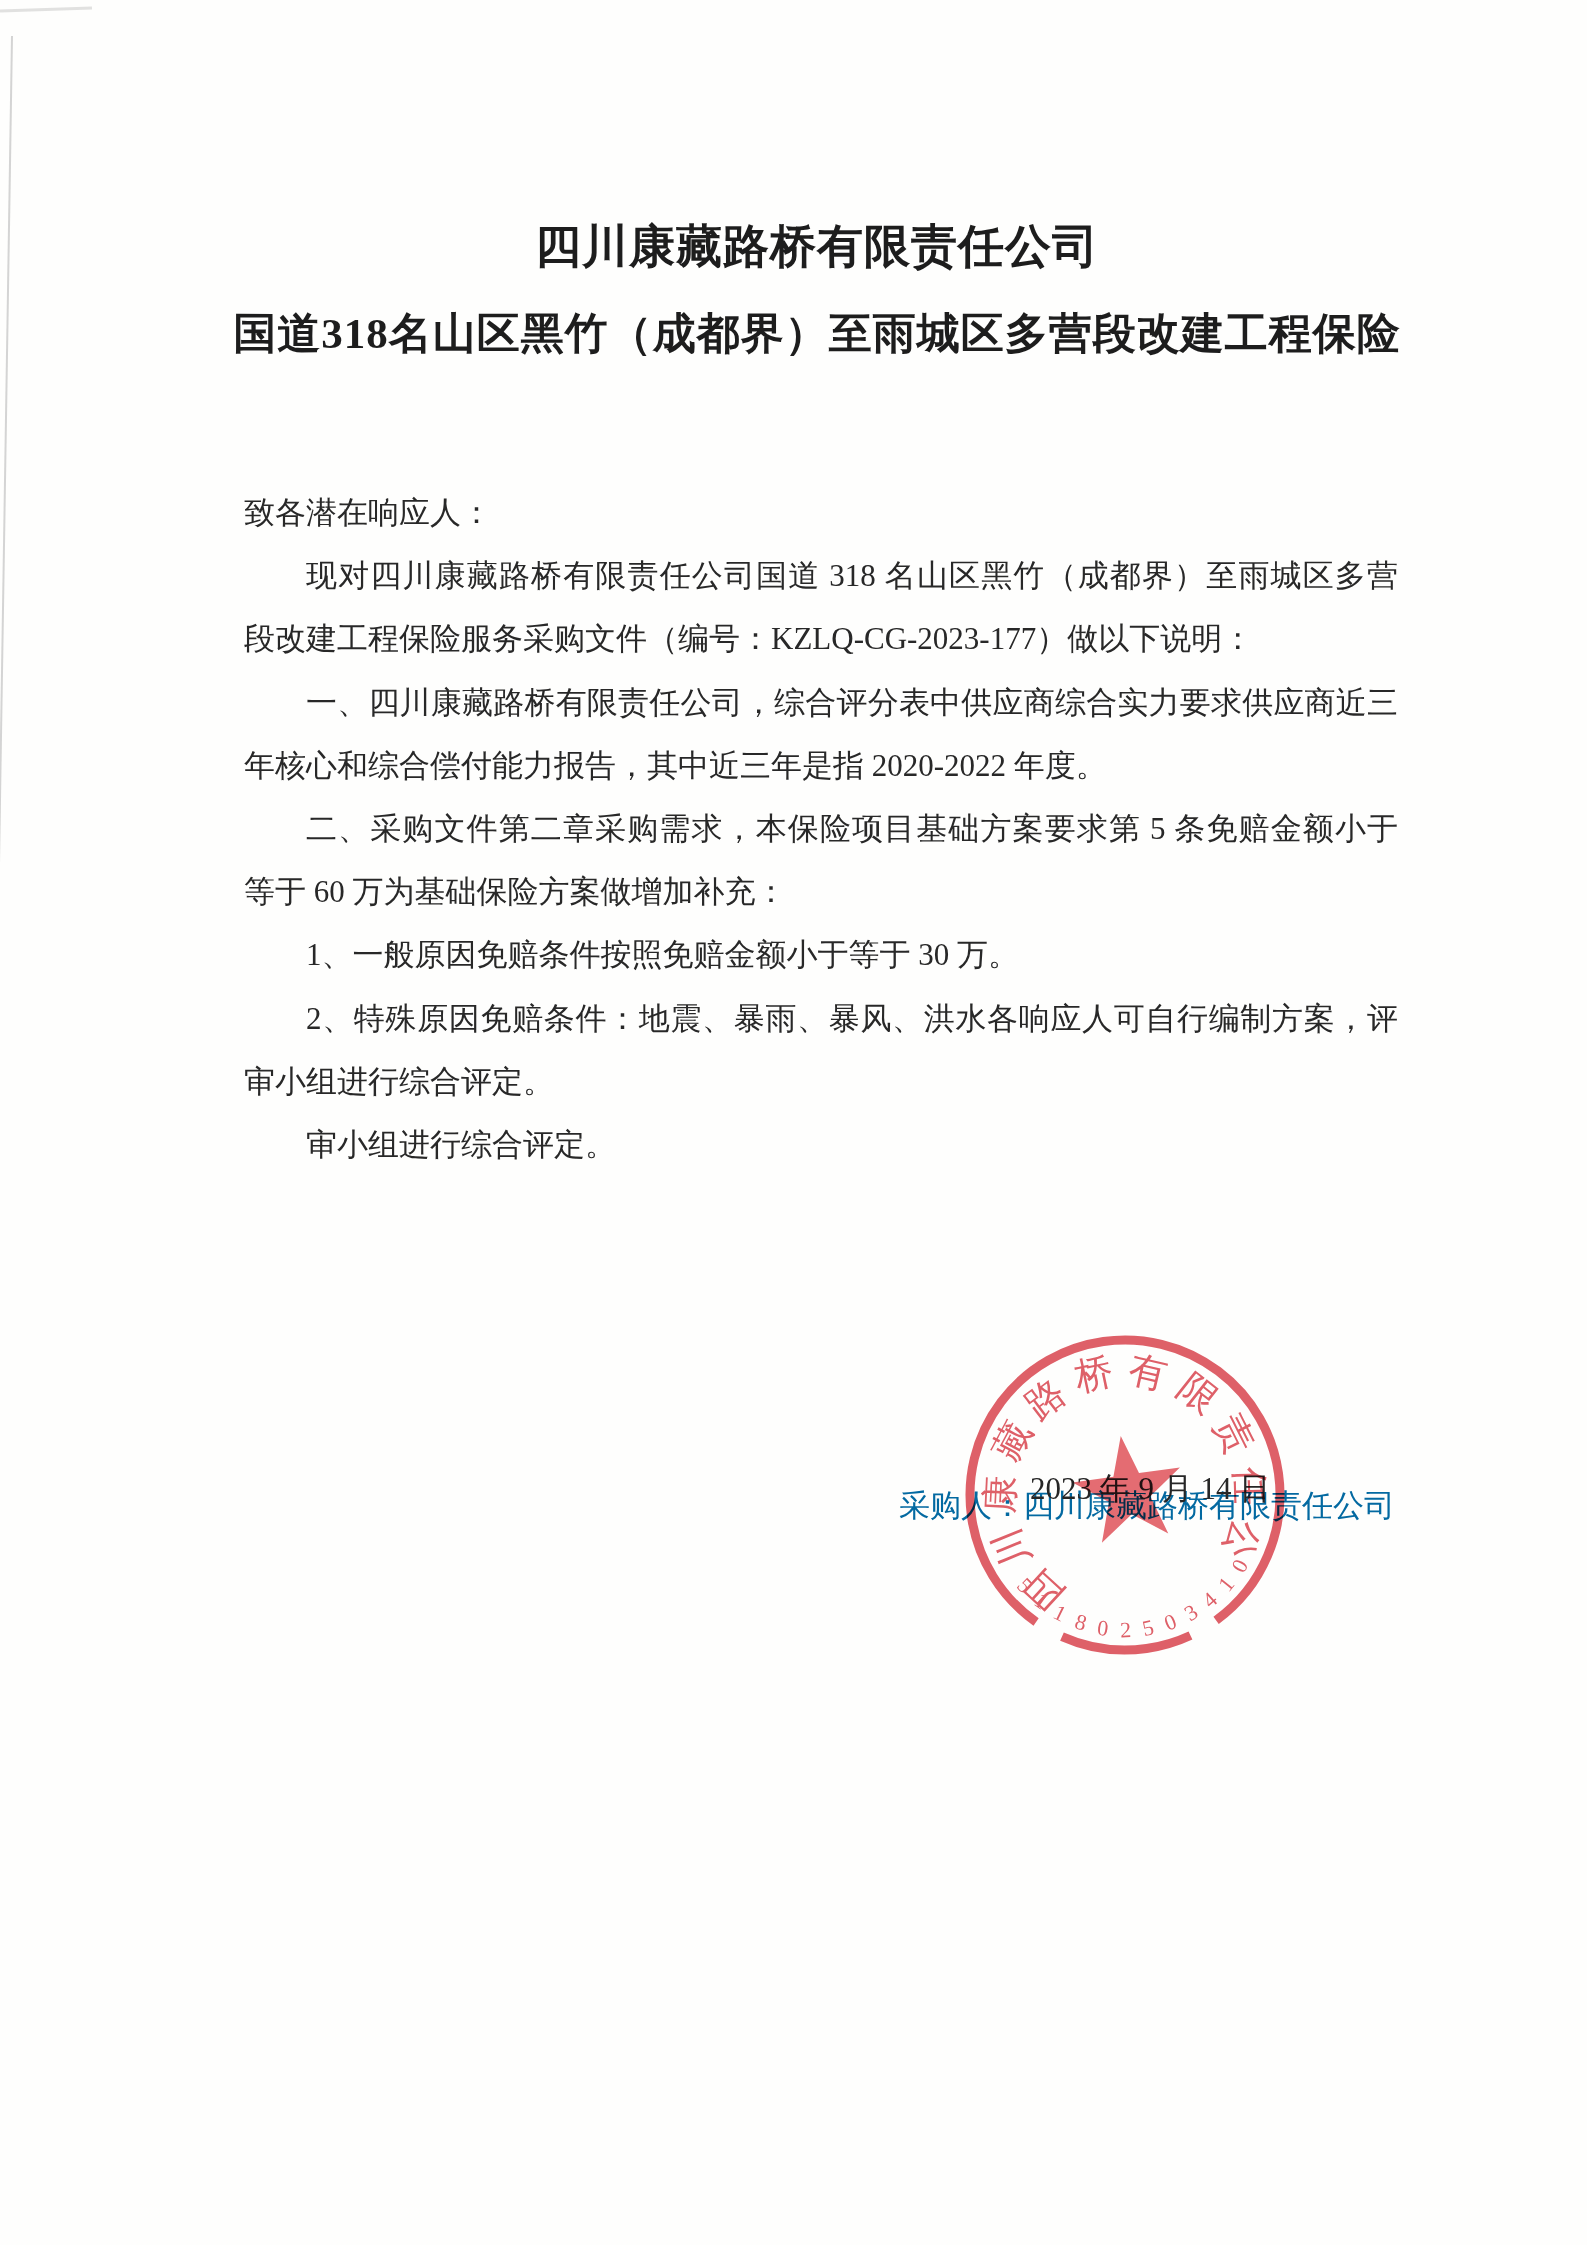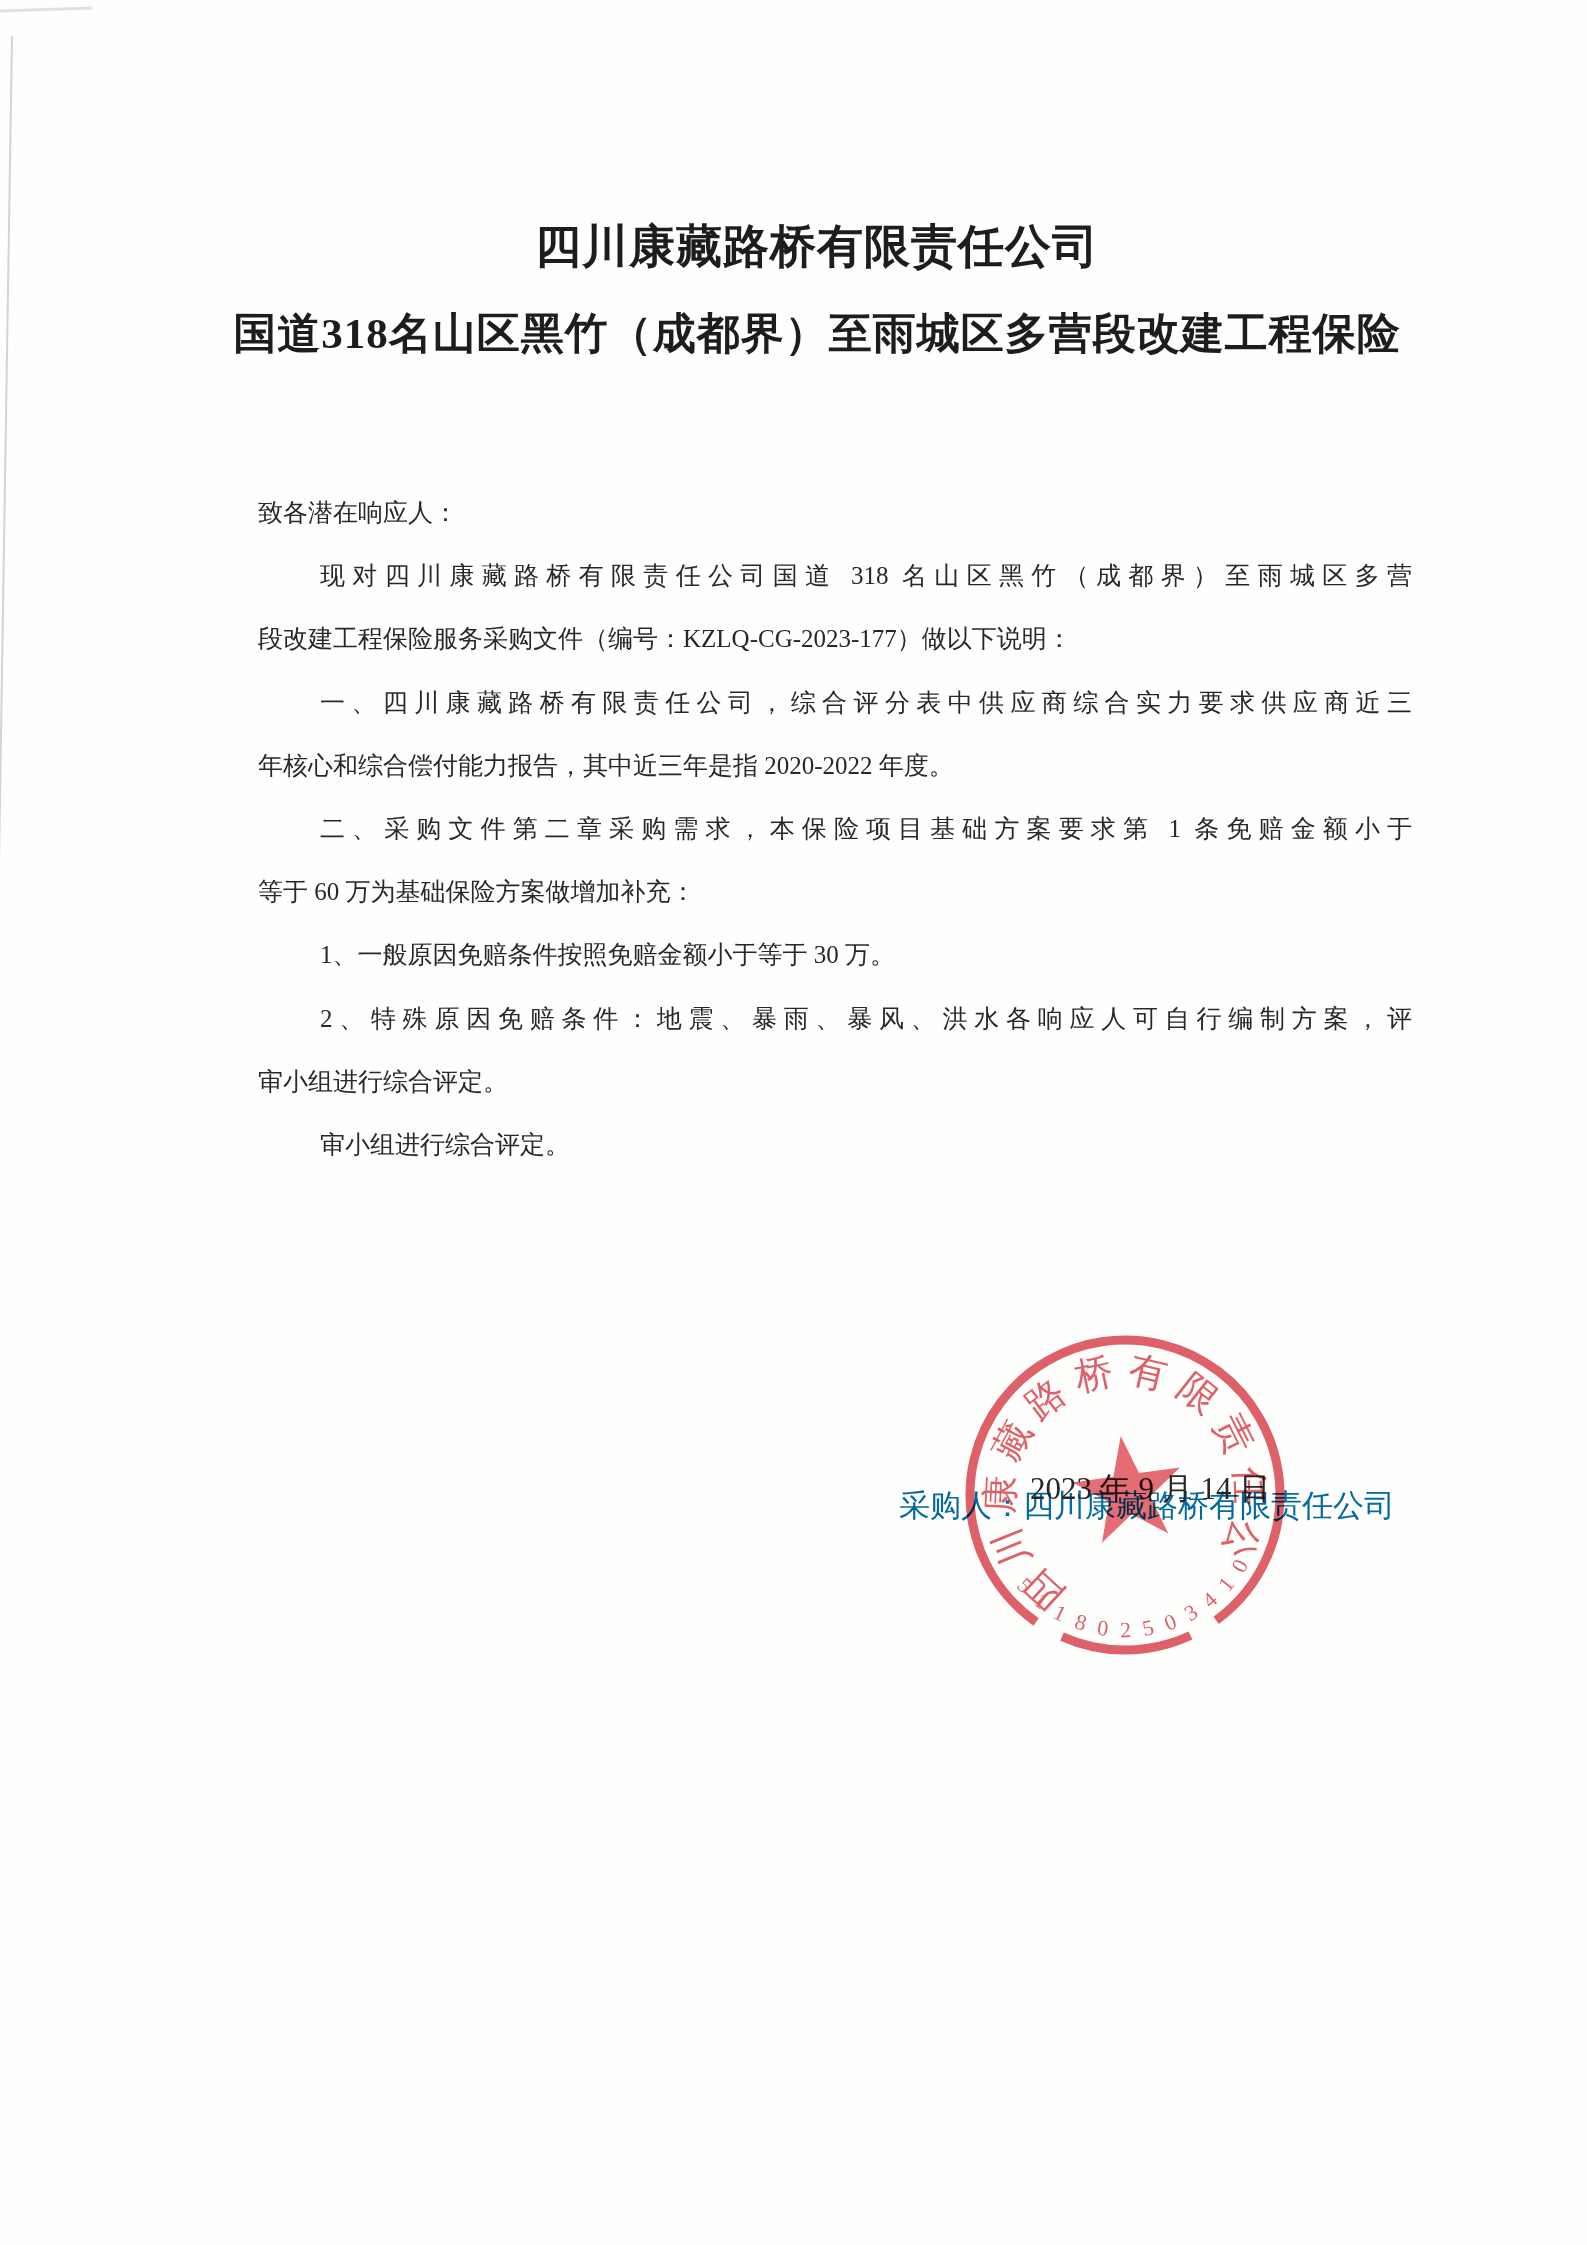--- a/index.html
+++ b/index.html
@@ -19,22 +19,22 @@
   
   .title{
     position:absolute;left:217px;width:1200px;text-align:center;
     font-weight:bold;color:#1d1d1d;white-space:nowrap;letter-spacing:1px;
   }
   .t1{top:216px;font-size:46px;}
   .t2{top:305px;font-size:43px;}
   .t3{top:385px;font-size:43px;}
   
   .body-text{
-    position:absolute;left:258px;top:481px;width:1154px;
-    font-size:25px;line-height:63.2px;color:#282828;
+    position:absolute;left:244px;top:481px;width:1154px;
+    font-size:31px;line-height:63.2px;color:#282828;
   }
   .body-text .line{height:63.2px;white-space:nowrap;text-align:left;}
   .body-text .line.indent{padding-left:62px;}
   .body-text .line.justify{
     white-space:normal;text-align:justify;text-align-last:justify;
     padding-right:0;
   }
   .body-text .line.indent.justify{width:1092px;}
   
   .sig-line{position:absolute;left:899px;top:1489px;font-size:31px;line-height:1.1;color:#0369a1;white-space:nowrap;}
@@ -56,21 +56,21 @@
   <div class="title t1">四川康藏路桥有限责任公司</div>
   <div class="title t2">国道318名山区黑竹（成都界）至雨城区多营段改建工程保险</div>
 
   <div class="body-text">
 
   <div class="line">致各潜在响应人：</div>
       <div class="line indent justify">现对四川康藏路桥有限责任公司国道 318 名山区黑竹（成都界）至雨城区多营</div>
       <div class="line">段改建工程保险服务采购文件（编号：KZLQ-CG-2023-177）做以下说明：</div>
       <div class="line indent justify">一、四川康藏路桥有限责任公司，综合评分表中供应商综合实力要求供应商近三</div>
       <div class="line">年核心和综合偿付能力报告，其中近三年是指 2020-2022 年度。</div>
-      <div class="line indent justify">二、采购文件第二章采购需求，本保险项目基础方案要求第 1 条免赔金额小于</div>
+      <div class="line indent justify">二、采购文件第二章采购需求，本保险项目基础方案要求第 5 条免赔金额小于</div>
       <div class="line">等于 60 万为基础保险方案做增加补充：</div>
       <div class="line indent">1、一般原因免赔条件按照免赔金额小于等于 30 万。</div>
       <div class="line indent justify">2、特殊原因免赔条件：地震、暴雨、暴风、洪水各响应人可自行编制方案，评</div>
       <div class="line">审小组进行综合评定。</div>
       <div class="line indent">审小组进行综合评定。</div>
     </div>
 
   <div class="sig-line">采购人：四川康藏路桥有限责任公司</div>
   <div class="date-line">2023 年 9 月 14 日</div>
 

